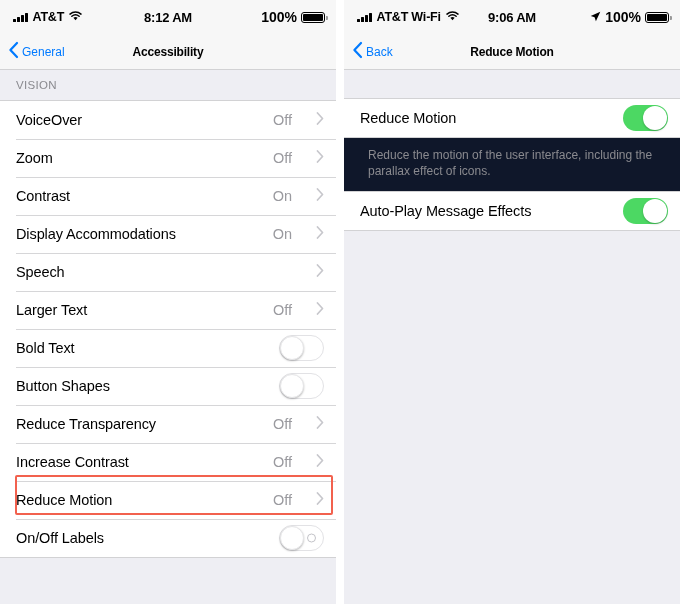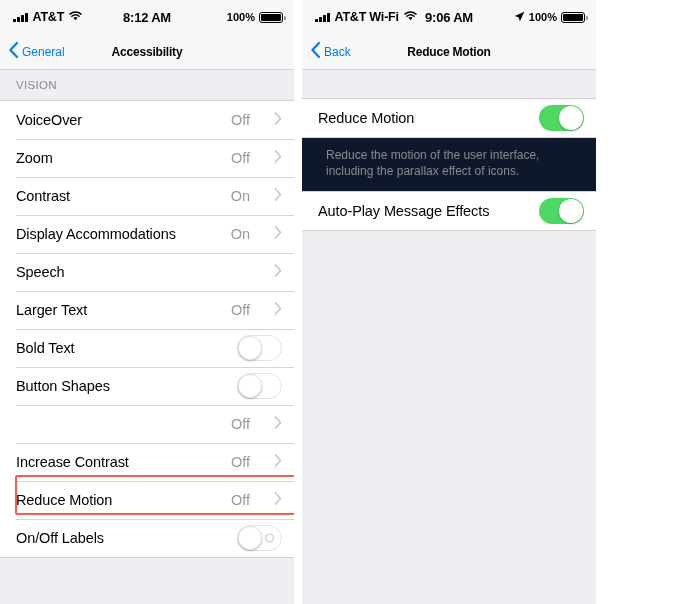--- a/index.html
+++ b/index.html
@@ -9,21 +9,21 @@
   }
   body {
     width: 680px;
     height: 604px;
     font-family: "Liberation Sans", sans-serif;
     overflow: hidden;
     position: relative;
   }
   .screens {
     display: flex;
-    width: 596px;
+    width: 680px;
     height: 604px;
     align-items: flex-end;
   }
   .phone {
     width: 336px;
     height: 604px;
     background: #eeeef3;
     position: relative;
     overflow: hidden;
   }
@@ -50,21 +50,21 @@
     font-size: 13px;
     font-weight: bold;
     letter-spacing: -0.2px;
     pointer-events: none;
   }
   .sb-right {
     margin-left: auto;
     display: flex;
     align-items: center;
     gap: 4px;
-    font-size: 11px;
+    font-size: 14px;
     font-weight: bold;
     z-index: 2;
   }
   .bars {
     display: inline-flex;
     align-items: flex-end;
     gap: 1.5px;
     height: 9px;
   }
   .bars i {
@@ -406,20 +406,21 @@
       <div class="row">
         <span class="row-label">Button Shapes</span>
         <span class="row-right">
           <span class="toggle off">
               <span class="knob"></span>
             </span>
         </span>
       </div>
 
       <div class="row">
+        <span class="row-label">Reduce Transparency</span>
         <span class="row-right">
           <span class="row-value">Off</span>
           <span class="chev">
             <svg width="8" height="13" viewBox="0 0 8 13">
                 <path d="M1.5 1 L6.5 6.5 L1.5 12" stroke="#c7c7cc" stroke-width="1.7" fill="none" stroke-linecap="round" stroke-linejoin="round"></path>
               </svg>
           </span>
         </span>
       </div>
 

